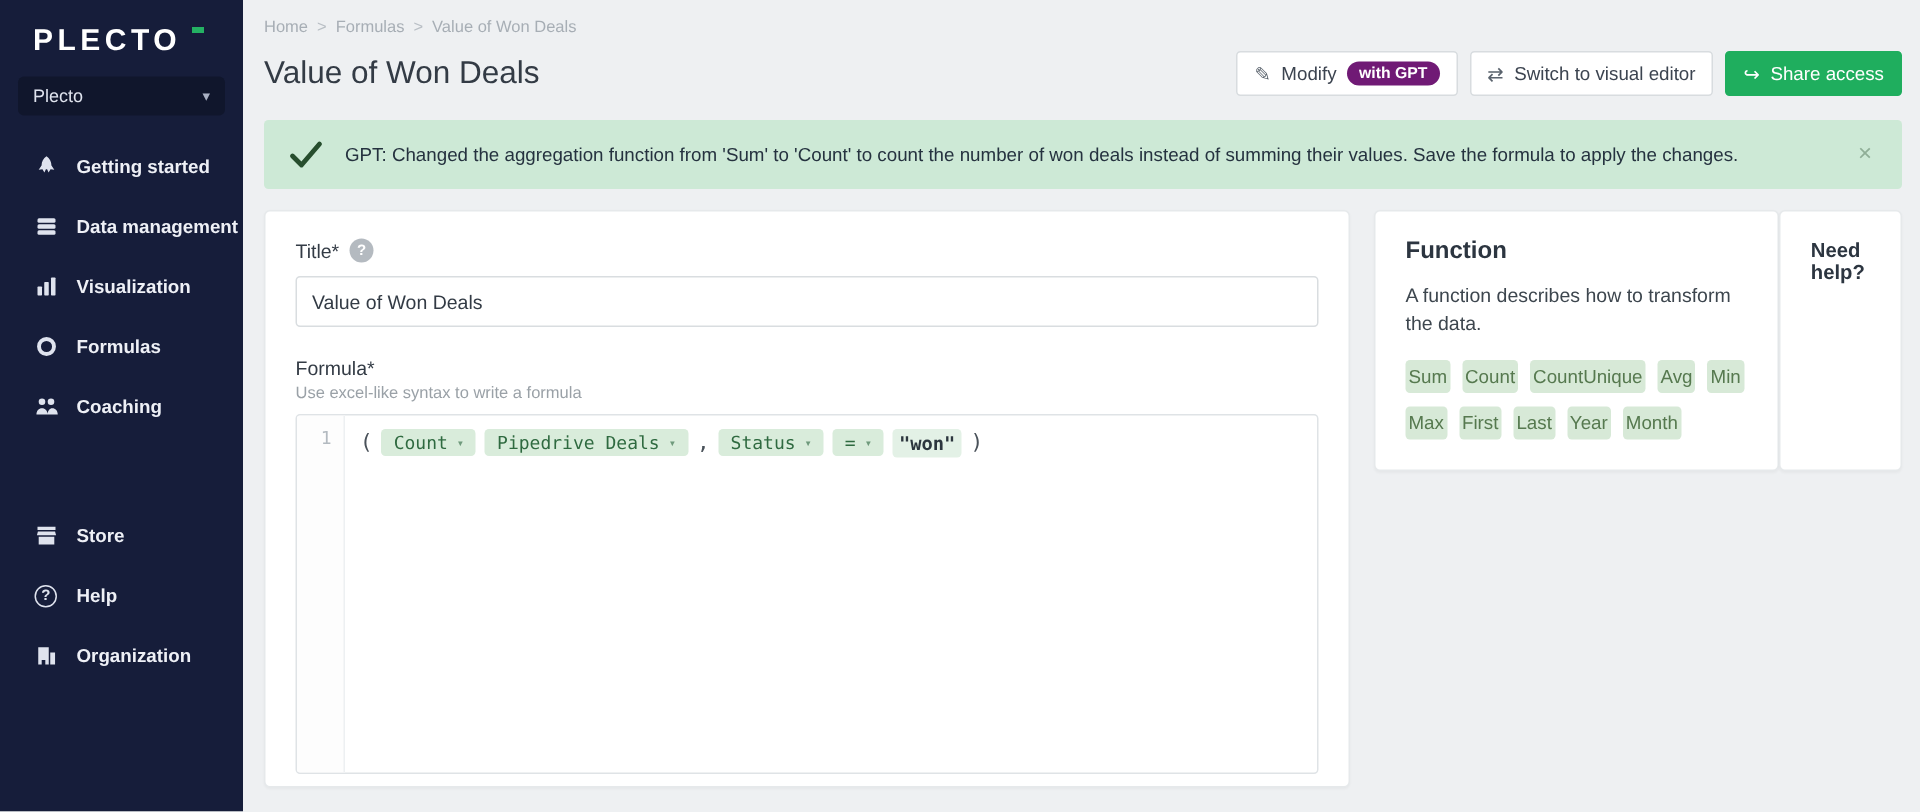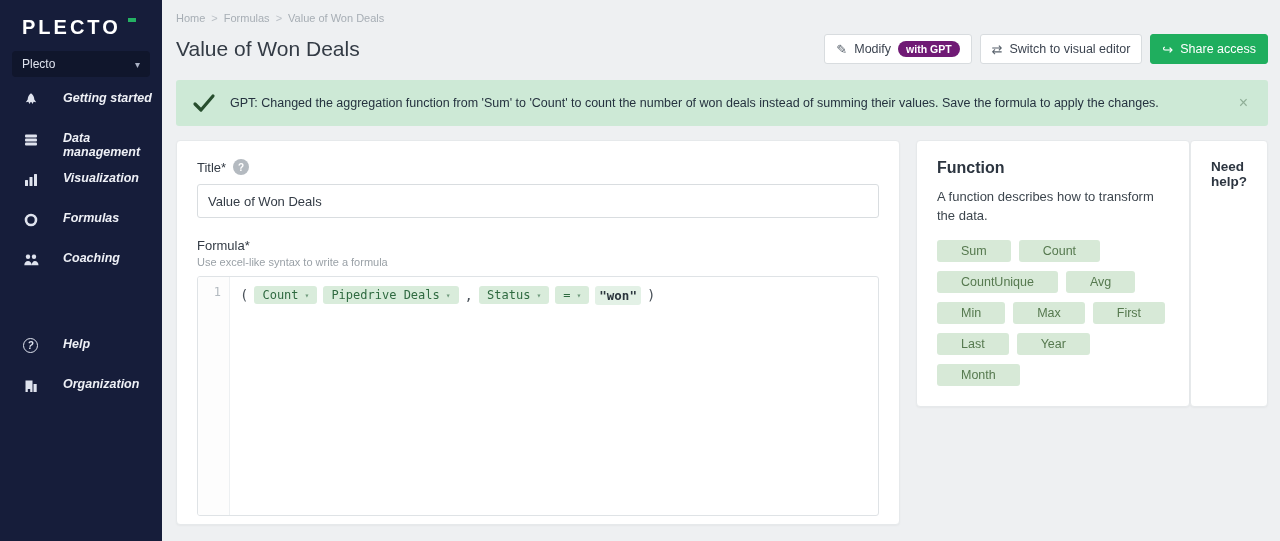--- a/index.html
+++ b/index.html
@@ -27,22 +27,22 @@
   }
   .org-selector {
     margin:12px 12px 0 12px; height:26px; border-radius:4px;
     background:#10162c; display:flex; align-items:center;
     padding:0 10px; cursor:pointer;
   }
   .org-selector .org-name { font-size:12px; color:#dfe3ee; flex:1; }
   .org-selector .chev { font-size:10px; color:#aab1c4; }
   .nav { margin-top:14px; }
   .nav-item {
-    height:40px; display:flex; align-items:flex-start; gap:24px;
-    padding-left:22px; cursor:pointer;font-style:italic;
+    height:40px; display:flex; align-items:center; gap:12px;
+    padding-left:22px; cursor:pointer;
   }
   .nav-item .nicon { width:17px; height:17px; color:#dfe3ee; flex:0 0 17px; display:flex; align-items:center; justify-content:center; }
   .nav-item .nlabel { font-size:12.5px; font-weight:bold; color:#eef0f6; }
   .nav-bottom { margin-top:46px; }
   .help-circle-glyph {
     width:15px; height:15px; border:1.8px solid #dfe3ee; border-radius:50%;
     font-size:10px; font-weight:bold; display:flex; align-items:center; justify-content:center;
   }
 
   
@@ -127,21 +127,21 @@
   }
 
   
   .right-col { width:352px; display:flex; flex-direction:row; }
   .card-function { padding:18px 20px 20px 20px; }
   .panel-title { font-size:16px; font-weight:bold; color:#2c3540; }
   .panel-desc { margin-top:11px; font-size:13px; color:#3d464e; line-height:1.45; }
   .pill-wrap { margin-top:14px; display:flex; flex-wrap:wrap; gap:9px 8px; }
   .fn-pill {
     background:#d7e9d7; color:#56794f; font-size:12.5px;
-    border-radius:3px; padding:4px 24px; cursor:pointer;
+    border-radius:3px; padding:4px 2px; cursor:pointer;
   }
   .card-help { padding:18px 20px 20px 20px; }
   .help-title { font-size:13.5px; font-weight:bold; color:#2c3540; }
   .help-text { margin-top:11px; font-size:13px; color:#3d464e; line-height:1.5; }
   .help-link { color:#2fa360; cursor:pointer; }
 </style>
 </head>
 <body>
 
 <div class="sidebar">
@@ -198,20 +198,30 @@
             <circle cx="5" cy="4.8" r="2.2"></circle>
             <circle cx="11" cy="4.8" r="2.2"></circle>
             <path d="M1.3 13.3c0-2.6 1.6-4.2 3.7-4.2s3.7 1.6 3.7 4.2zM8.6 13.3c.2-2.4 1.5-4.2 3.3-4.2 2 0 3.6 1.6 3.6 4.2z"></path>
           </svg>
       </span>
       <span class="nlabel">Coaching</span>
     </div>
   </div>
 
   <div class="nav nav-bottom">
+    <div class="nav-item">
+      <span class="nicon">
+        <svg width="16" height="16" viewBox="0 0 16 16" fill="currentColor">
+            <path d="M2 2.2h12v2.2H2z"></path>
+            <path d="M2.3 5.3h11.4l.7 2.6H1.6z"></path>
+            <path d="M2.8 8.8h10.4V14H2.8z"></path>
+          </svg>
+      </span>
+      <span class="nlabel">Store</span>
+    </div>
     <div class="nav-item">
       <span class="nicon">
           <span class="help-circle-glyph">?</span>
         </span>
       <span class="nlabel">Help</span>
     </div>
     <div class="nav-item">
       <span class="nicon">
         <svg width="16" height="16" viewBox="0 0 16 16" fill="currentColor">
             <path d="M2.5 14V2.5h7V14H7.2v-3H4.8v3z"></path>

